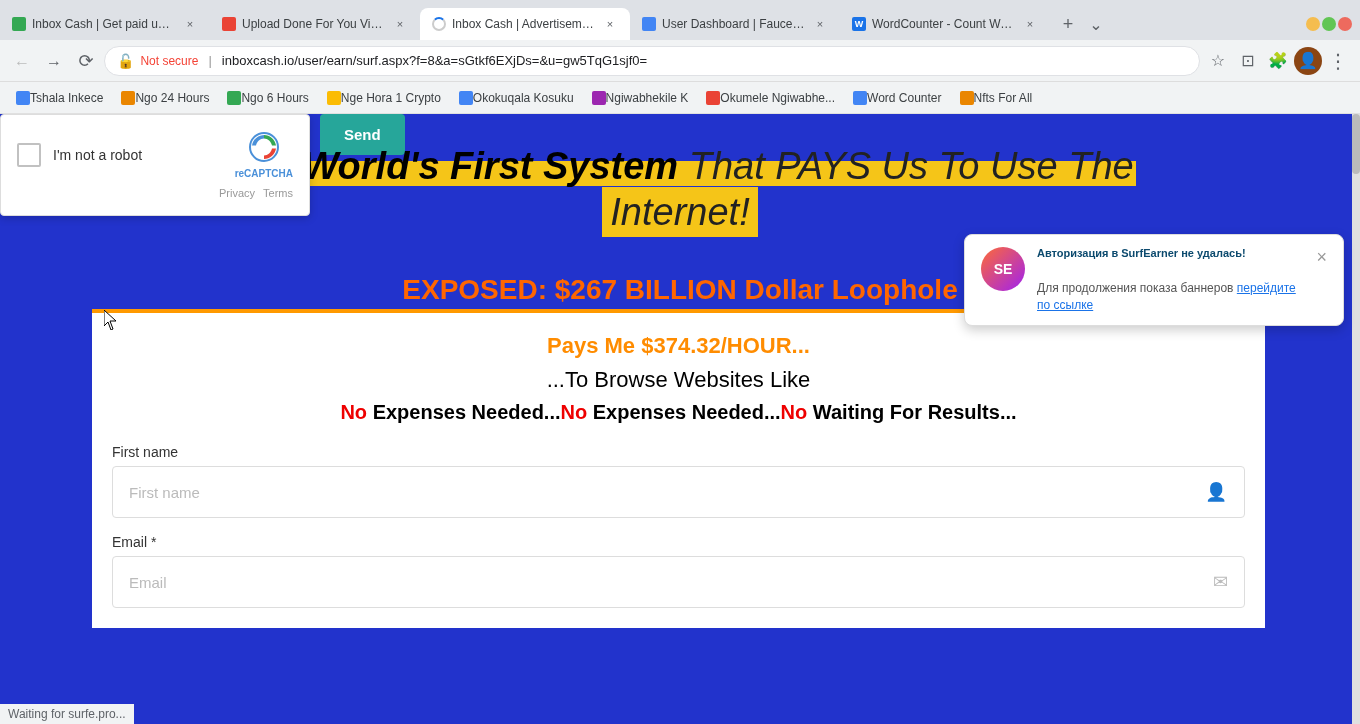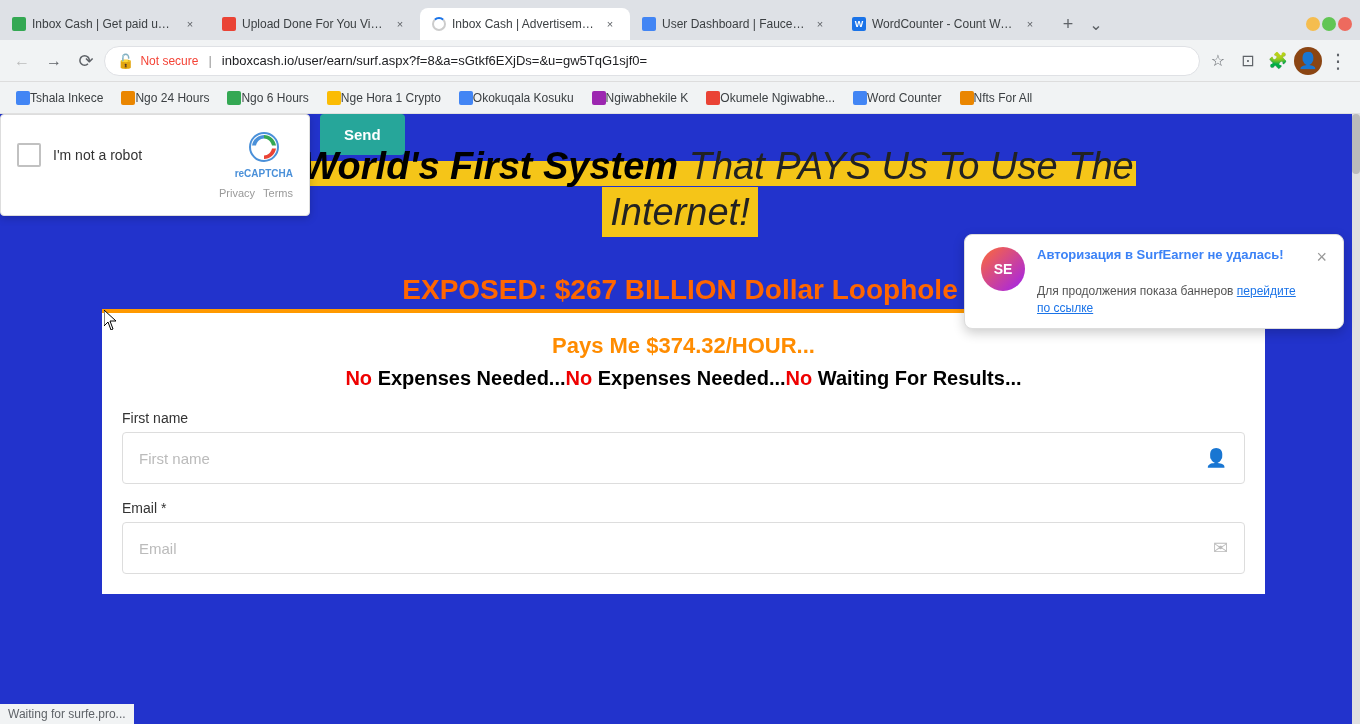--- a/index.html
+++ b/index.html
@@ -59,36 +59,36 @@
     .send-btn { position: absolute; top: 0; left: 320px; background: #26a69a; color: white; border: none; border-radius: 4px; padding: 12px 24px; font-size: 15px; cursor: pointer; font-weight: bold; }
 
     
     .cursor-dot { position: absolute; top: 196px; left: 104px; width: 16px; height: 16px; z-index: 100; pointer-events: none; }
 
     
     .main-headline { position: absolute; top: 30px; left: 0; right: 0; text-align: center; padding: 0 80px; }
 
     .exposed-text { position: absolute; top: 160px; left: 0; right: 0; text-align: center; font-size: 28px; font-weight: bold; color: #ff6600; }
 
-    .white-box { position: absolute; top: 195px; left: 102px; right: 95px; background: #fff; border-top: 4px solid #ff9900; padding: 20px; }
+    .white-box { position: absolute; top: 195px; left: 92px; right: 95px; background: #fff; border-top: 4px solid #ff9900; padding: 20px; }
 
     .pays-me { text-align: center; font-size: 22px; font-weight: bold; color: #ff8c00; margin-bottom: 8px; }
     .browse-text { text-align: center; font-size: 22px; color: #000; margin-bottom: 8px; }
     .no-traffic { text-align: center; font-size: 20px; font-weight: bold; color: #000; margin-bottom: 20px; }
     .no-traffic .no { color: #e00; }
 
     .form-label { font-size: 14px; color: #333; margin-bottom: 6px; }
     .form-input { width: 100%; border: 1px solid #ddd; border-radius: 4px; padding: 14px 16px; font-size: 15px; color: #999; display: flex; align-items: center; justify-content: space-between; margin-bottom: 16px; }
     .input-icon { color: #bbb; font-size: 18px; }
 
     
     .surf-earner-notification { position: absolute; top: 120px; right: 16px; background: #fff; border: 1px solid #ddd; border-radius: 8px; width: 380px; padding: 12px 16px; display: flex; gap: 12px; box-shadow: 0 4px 12px rgba(0,0,0,0.2); z-index: 50; }
     .se-logo { width: 44px; height: 44px; border-radius: 50%; background: linear-gradient(135deg, #ff6b35, #a020f0); display: flex; align-items: center; justify-content: center; color: white; font-weight: bold; font-size: 14px; flex-shrink: 0; }
     .notif-content { flex: 1; }
-    .notif-title { font-size: 13px; font-weight: bold; color: #3b82f6; margin-bottom: 4px; }
+    .notif-title { font-size: 11px; font-weight: bold; color: #0c4a6e; margin-bottom: 4px; }
     .notif-body { font-size: 12px; color: #555; line-height: 1.4; }
     .notif-link { color: #1a73e8; text-decoration: underline; cursor: pointer; }
     .notif-close { color: #999; font-size: 18px; cursor: pointer; align-self: flex-start; }
 
     
     .status-bar { position: fixed; bottom: 0; left: 0; background: #f1f3f4; height: 20px; padding: 0 8px; display: flex; align-items: center; font-size: 12px; color: #5f6368; z-index: 200; max-width: 450px; }
 
     
     .scrollbar { position: absolute; right: 0; top: 0; bottom: 0; width: 8px; background: #e0e0e0; }
     .scrollbar-thumb { position: absolute; top: 0; right: 0; width: 8px; height: 60px; background: #bbb; border-radius: 4px; }
@@ -243,20 +243,21 @@
       </span>
       <br>
       <span style="background:#f5c518; padding:4px 8px; display:inline; font-style:italic; font-size:38px; color:#222; font-weight:normal;">Internet!</span>
     </div>
   </div>
 
   <div class="exposed-text">EXPOSED: $267 BILLION Dollar Loophole</div>
 
   <div class="white-box">
     <div class="pays-me">Pays Me $374.32/HOUR...</div>
+    <div class="browse-text">...To Browse Websites Like</div>
     <div class="no-traffic">
       <span class="no">No</span><span> Expenses Needed...</span><span class="no">No</span><span> Expenses Needed...</span><span class="no">No</span><span> Waiting For Results...</span>
     </div>
 
     <div class="form-label">First name</div>
     <div class="form-input">
       <span style="color:#bbb;">First name</span>
       <span class="input-icon">👤</span>
     </div>
 

